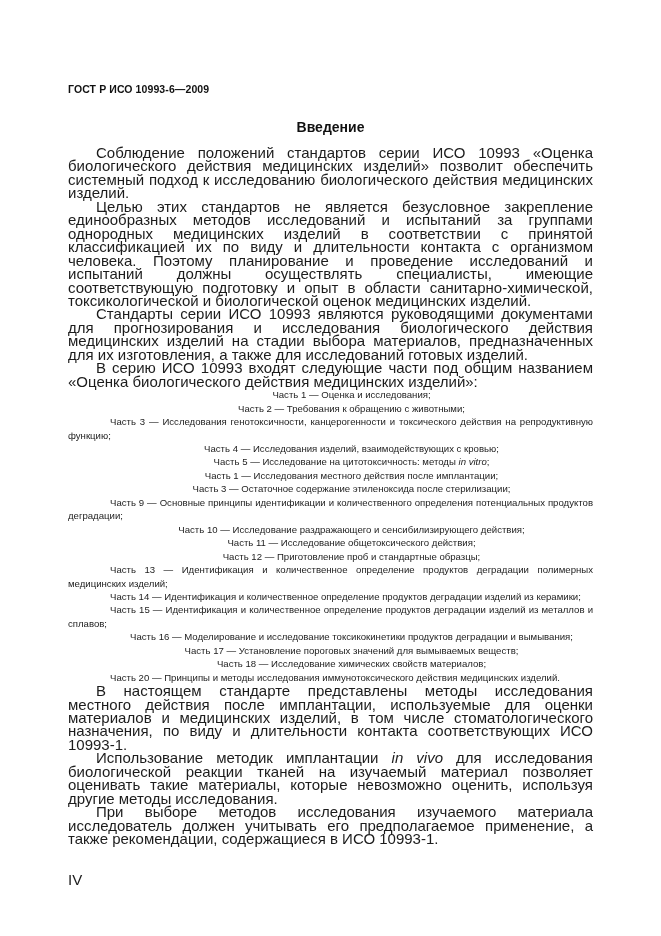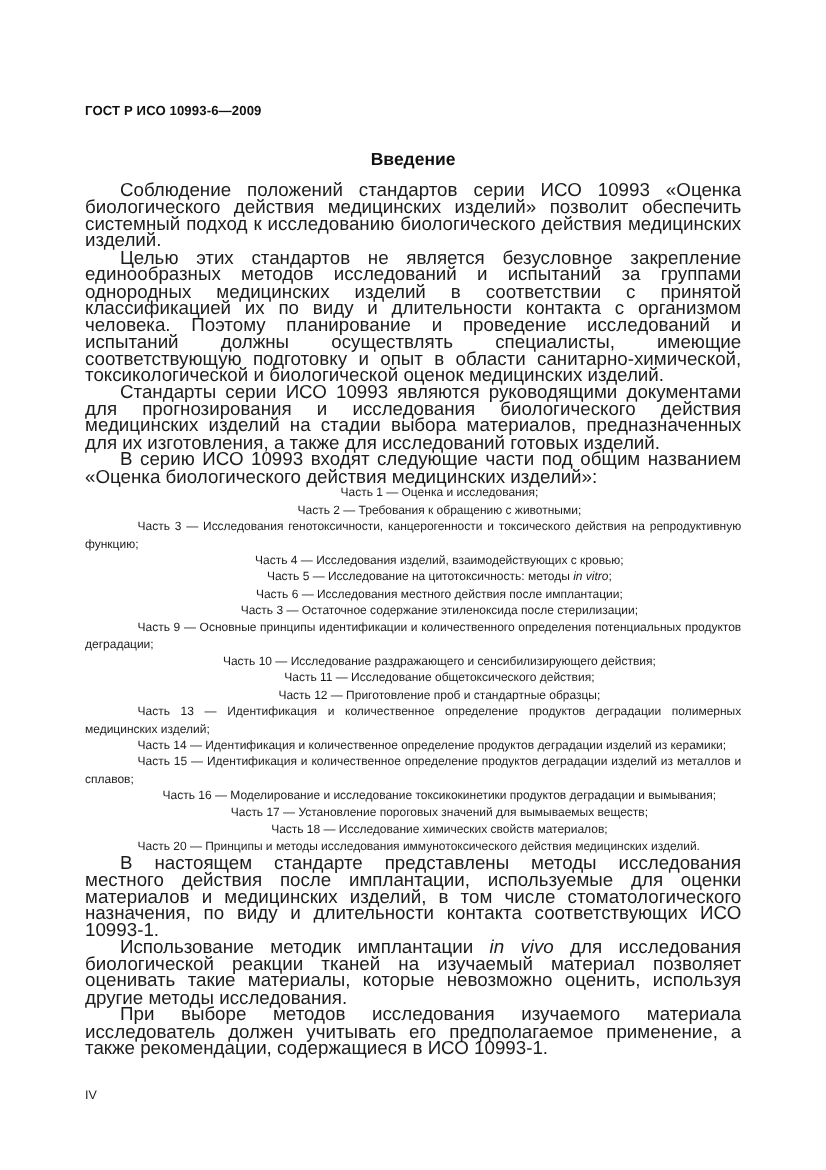--- a/index.html
+++ b/index.html
@@ -75,21 +75,21 @@
   p.item.short {
     text-align: center;
   }
   .it {
     font-style: italic;
   }
   .page-number {
     position: absolute;
     left: 68px;
     top: 849px;
-    font-size: 10px;
+    font-size: 15px;
     color: #1c1c1c;
   }
 </style>
 </head>
 <body>
 
 <div class="page">
 
   <div class="doc-header">ГОСТ Р ИСО 10993-6—2009</div>
 
@@ -101,21 +101,21 @@
     <p class="para">Целью этих стандартов не является безусловное закрепление единообразных методов исследований и испытаний за группами однородных медицинских изделий в соответствии с принятой классификацией их по виду и длительности контакта с организмом человека. Поэтому планирование и проведение исследований и испытаний должны осуществлять специалисты, имеющие соответствующую подготовку и опыт в области санитарно-химической, токсикологической и биологической оценок медицинских изделий.</p>
     <p class="para">Стандарты серии ИСО 10993 являются руководящими документами для прогнозирования и исследования биологического действия медицинских изделий на стадии выбора материалов, предназначенных для их изготовления, а также для исследований готовых изделий.</p>
     <p class="para">В серию ИСО 10993 входят следующие части под общим названием «Оценка биологического действия медицинских изделий»:</p>
 
     <div id="parts-list">
         <p class="item short">Часть 1 — Оценка и исследования;</p>
         <p class="item short">Часть 2 — Требования к обращению с животными;</p>
         <p class="item">Часть 3 — Исследования генотоксичности, канцерогенности и токсического действия на репродуктивную функцию;</p>
         <p class="item short">Часть 4 — Исследования изделий, взаимодействующих с кровью;</p>
         <p class="item short"><span>Часть 5 — Исследование на цитотоксичность: методы </span><span class="it">in vitro</span><span>;</span></p>
-        <p class="item short">Часть 6 — Исследования местного действия после имплантации;</p>
+        <p class="item short">Часть 1 — Исследования местного действия после имплантации;</p>
         <p class="item short">Часть 3 — Остаточное содержание этиленоксида после стерилизации;</p>
         <p class="item">Часть 9 — Основные принципы идентификации и количественного определения потенциальных продуктов деградации;</p>
         <p class="item short">Часть 10 — Исследование раздражающего и сенсибилизирующего действия;</p>
         <p class="item short">Часть 11 — Исследование общетоксического действия;</p>
         <p class="item short">Часть 12 — Приготовление проб и стандартные образцы;</p>
         <p class="item">Часть 13 — Идентификация и количественное определение продуктов деградации полимерных медицинских изделий;</p>
         <p class="item">Часть 14 — Идентификация и количественное определение продуктов деградации изделий из керамики;</p>
         <p class="item">Часть 15 — Идентификация и количественное определение продуктов деградации изделий из металлов и сплавов;</p>
         <p class="item short">Часть 16 — Моделирование и исследование токсикокинетики продуктов деградации и вымывания;</p>
         <p class="item short">Часть 17 — Установление пороговых значений для вымываемых веществ;</p>

